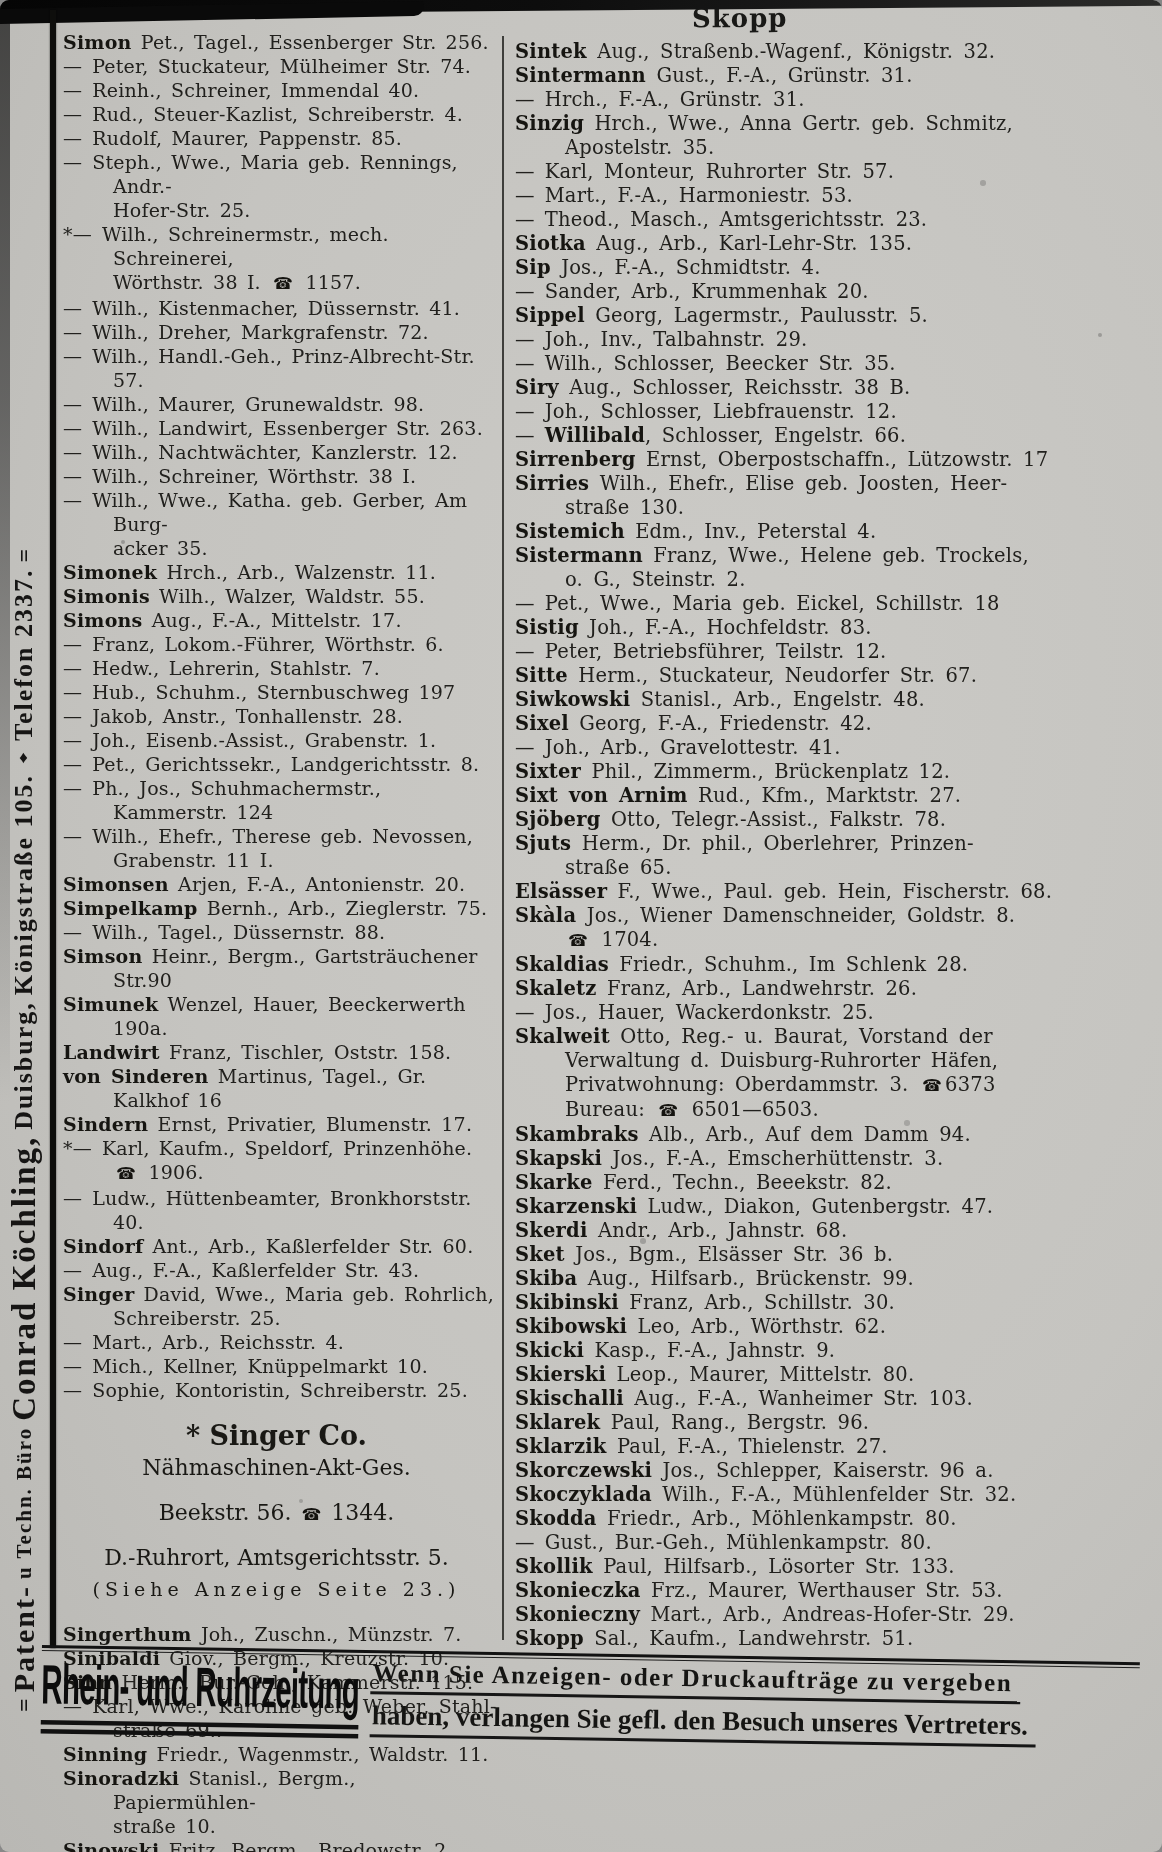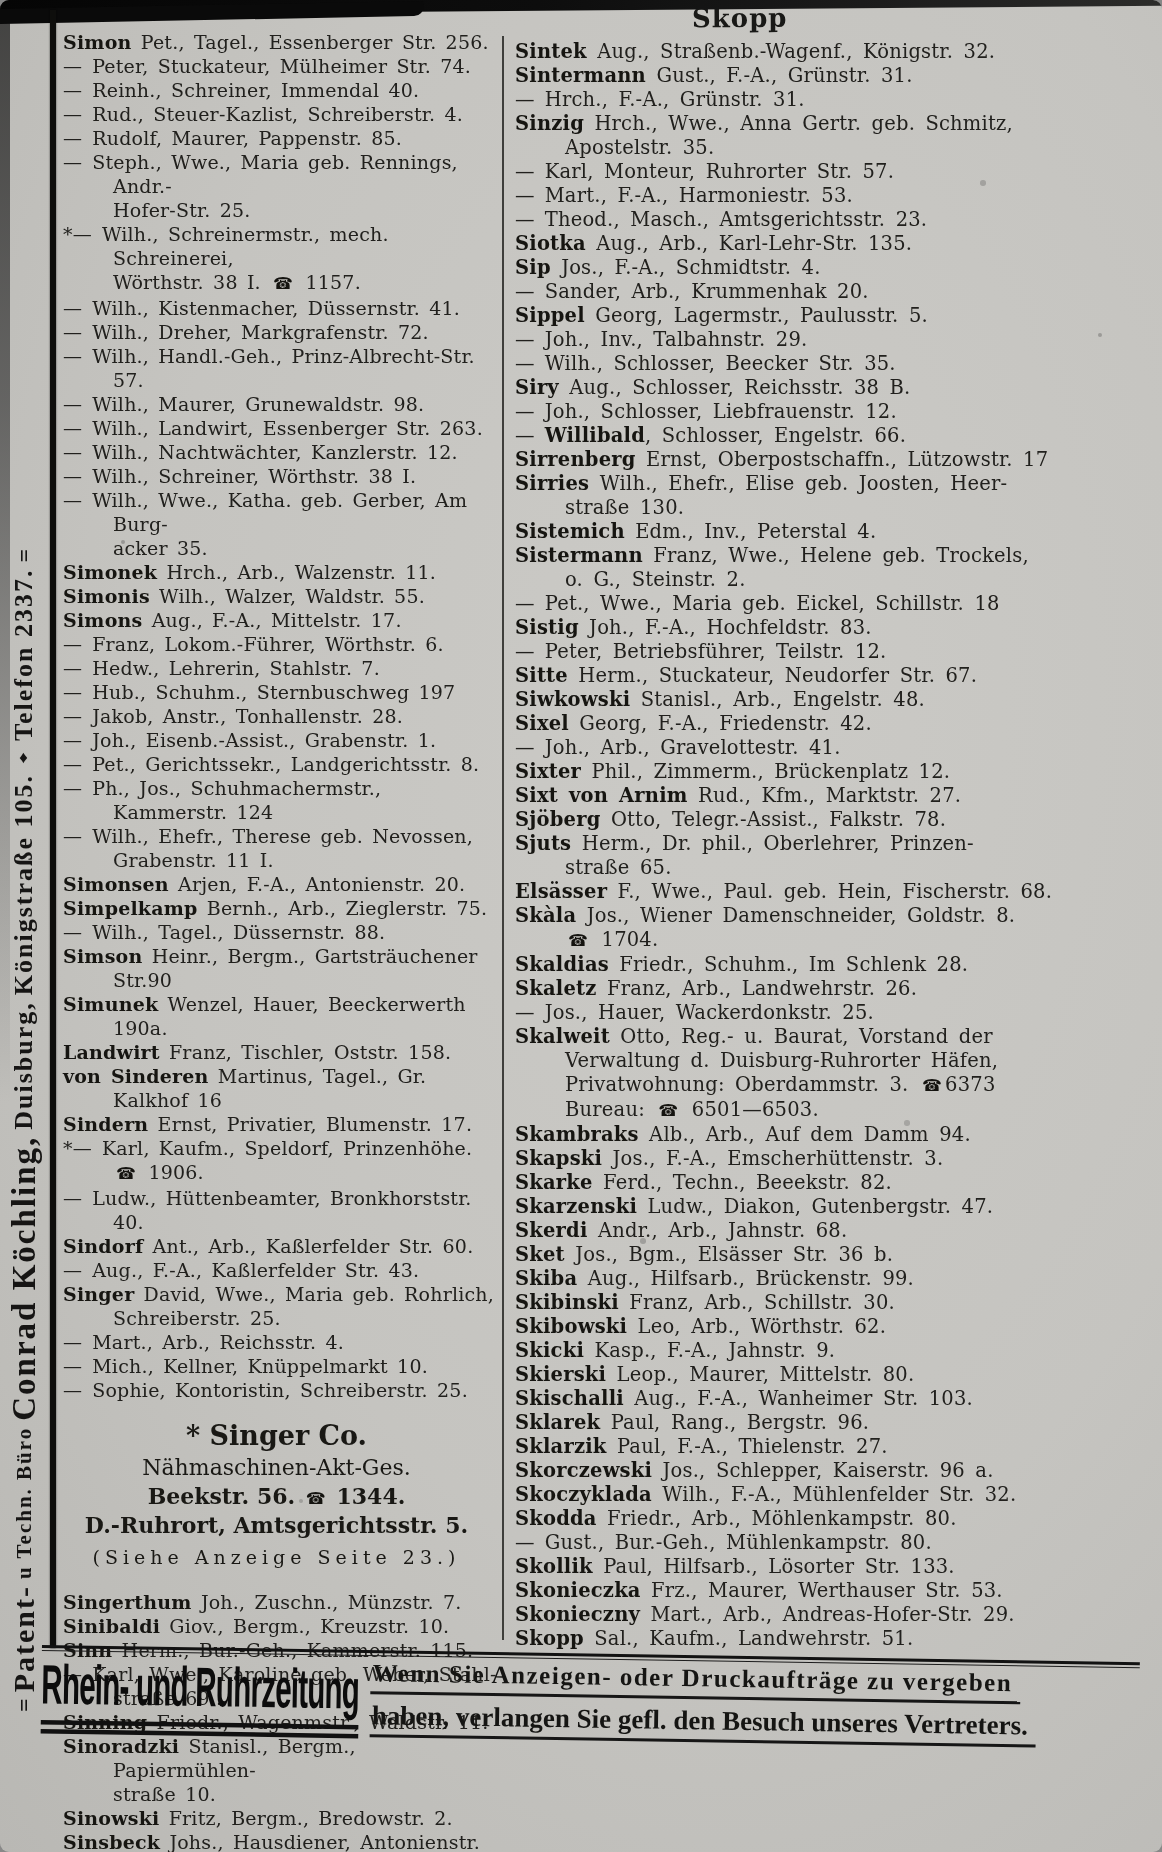--- a/index.html
+++ b/index.html
@@ -45,21 +45,21 @@
   .entry { font-size:19px; line-height:24px; letter-spacing:.2px; word-spacing:3px;
     text-indent:-50px; padding-left:50px; }
   .col-right .entry { font-size:19.5px; word-spacing:4px; }
   .entry b { font-weight:bold; color:#161511; }
   .mk { margin-right:10px; }
   .tel { font-family:"DejaVu Sans", sans-serif; font-size:16px; margin:0 3px; color:#14130f; }
   
   .singer-ad { text-align:center; margin:18px 10px 22px 0; color:#191814; }
   .sa-title { font-size:27px; font-weight:bold; }
   .sa-sub   { font-size:22px; font-weight:normal; margin-top:4px; }
-  .sa-addr  { font-size:22px; font-weight:bold; margin-top:3px; }
+  .sa-addr  { font-size:22px; font-weight:normal; margin-top:20px; }
   .sa-note  { font-size:19px; margin-top:8px; letter-spacing:5px; }
   
   .bottom-ads { position:absolute; left:42px; top:1645px; width:1098px;
     transform:rotate(0.9deg); transform-origin:left top; }
   .ad-rule { height:2px; border-top:3px solid #121212; border-bottom:1px solid #1c1c1c; margin-bottom:3px; }
   .ad-row { display:flex; align-items:flex-start; }
   .logo-wrap { width:315px; flex:0 0 auto; }
   .newspaper-logo { display:inline-block; font-family:"Liberation Sans", sans-serif; font-weight:bold;
     font-size:37px; letter-spacing:-1px; white-space:nowrap; color:#0c0c0c;
     transform:scale(0.8,1.5); transform-origin:left top; border-bottom:9px double #111; padding-bottom:2px; }

